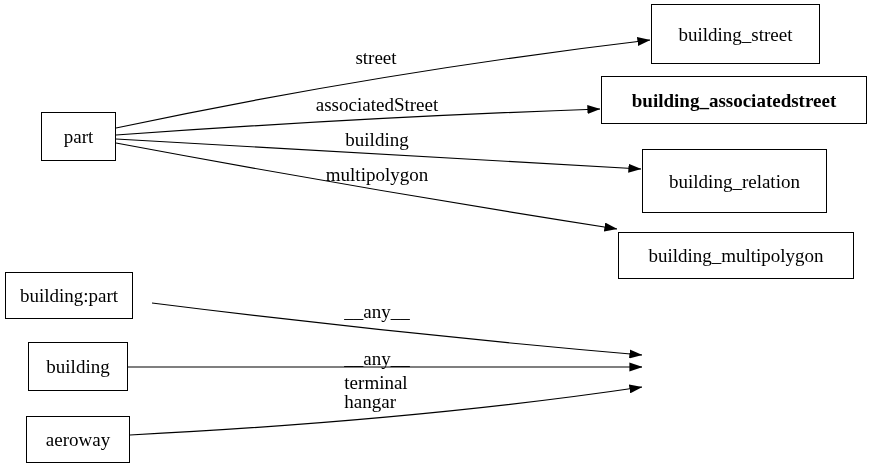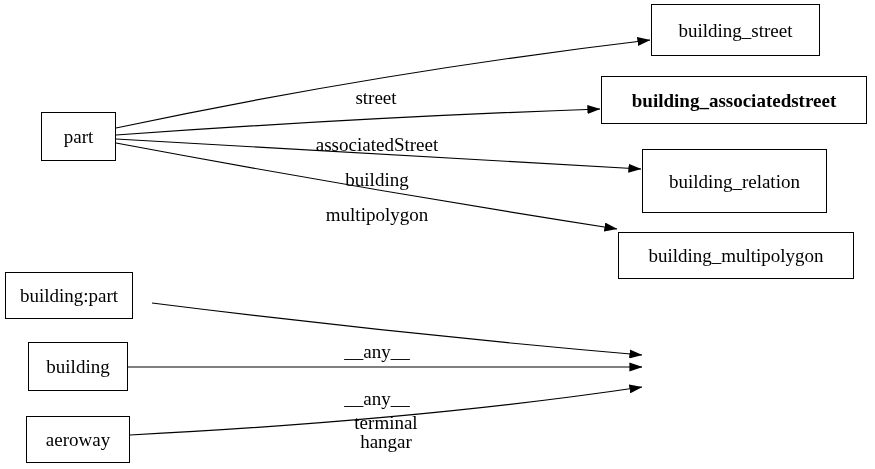--- a/index.html
+++ b/index.html
@@ -33,22 +33,21 @@
     align-items: center;
     justify-content: center;
     white-space: nowrap;
     line-height: 1;
   }
   .edge-label {
     position: absolute;
     transform: translate(-50%, -50%);
     white-space: nowrap;
     line-height: 19px;
-    text-align: center;
-    margin-top: 40px;
+    text-align: left;
   }
   .edge-path {
     fill: none;
     stroke: #000000;
     stroke-width: 1.2px;
   }
 </style>
 </head>
 <body>
 
@@ -64,21 +63,21 @@
     <path class="edge-path" d="M116,135 Q370,117 600,109" marker-end="url(#arrow)"></path>
     <path class="edge-path" d="M116,139 Q379,155 641,169" marker-end="url(#arrow)"></path>
     <path class="edge-path" d="M116,143 Q367,190 617,229" marker-end="url(#arrow)"></path>
     <path class="edge-path" d="M152,303 Q398,334 642,355" marker-end="url(#arrow)"></path>
     <path class="edge-path" d="M128,367 L642,367" marker-end="url(#arrow)"></path>
     <path class="edge-path" d="M130,435 Q420,420 642,387" marker-end="url(#arrow)"></path>
   </svg>
 
   <div class="node" style="left:41px; top:112px; width:75px; height:49px;">part</div>
 
-  <div class="node" style="left:651px; top:4px; width:169px; height:52px;">building_street</div>
+  <div class="node" style="left:651px; top:4px; width:169px; height:60px;">building_street</div>
 
   <div class="node" style="left:601px; top:76px; width:266px; height:48px;font-weight:bold;">building_associatedstreet</div>
 
   <div class="node" style="left:642px; top:149px; width:185px; height:64px;">building_relation</div>
 
   <div class="node" style="left:618px; top:220px; width:236px; height:47px;margin-top:12px;">building_multipolygon</div>
 
   <div class="node" style="left:5px; top:272px; width:128px; height:47px;">building:part</div>
 
   <div class="node" style="left:28px; top:342px; width:100px; height:49px;">building</div>
@@ -91,18 +90,18 @@
   <div class="edge-label" style="left:377px; top:104px;">associatedStreet</div>
 
   <div class="edge-label" style="left:377px; top:139px;">building</div>
 
   <div class="edge-label" style="left:377px; top:174px;">multipolygon</div>
 
   <div class="edge-label" style="left:377px; top:311px;">__any__</div>
 
   <div class="edge-label" style="left:377px; top:358px;">__any__</div>
 
-  <div class="edge-label" style="left:386px; top:392px;">
+  <div class="edge-label" style="left:376px; top:392px;">
     <div>terminal</div>
     <div>hangar</div>
   </div>
 
 </div>
 
 </body></html>

